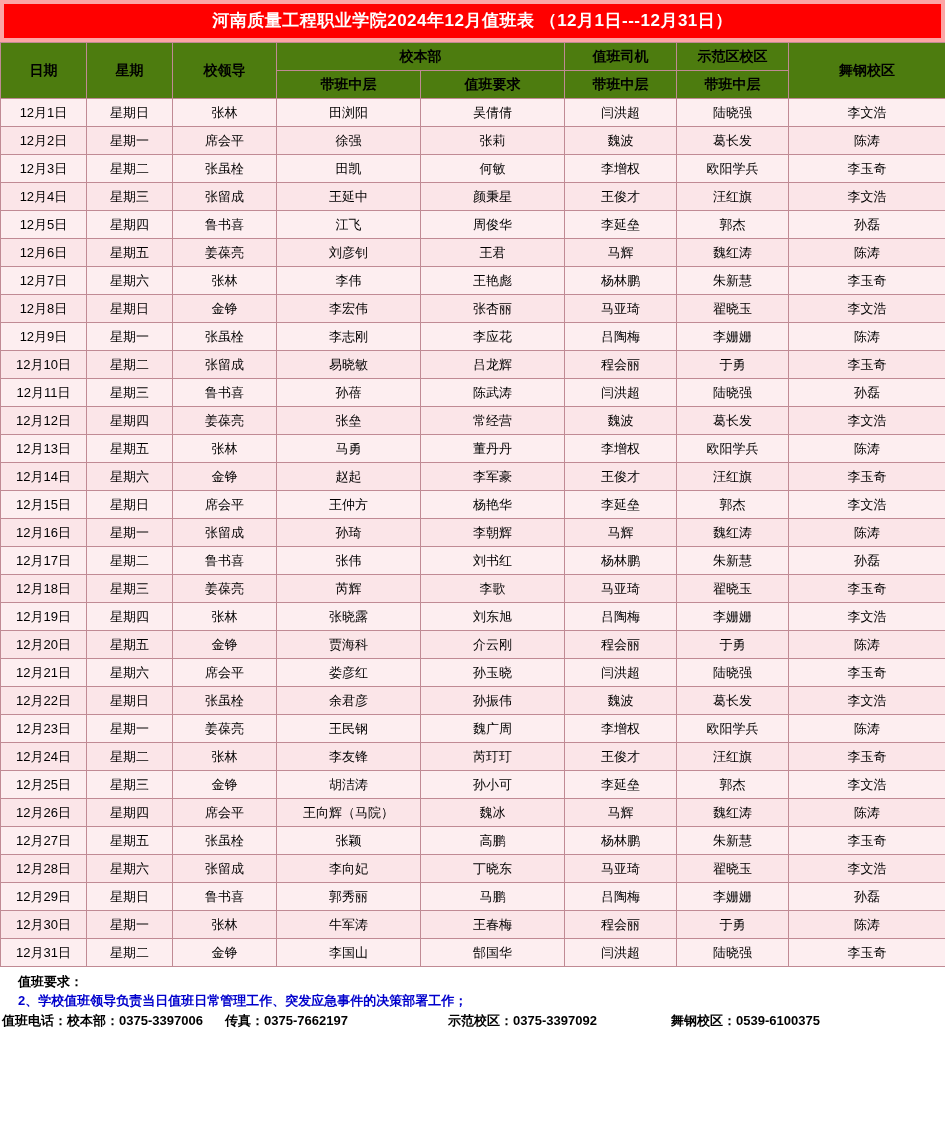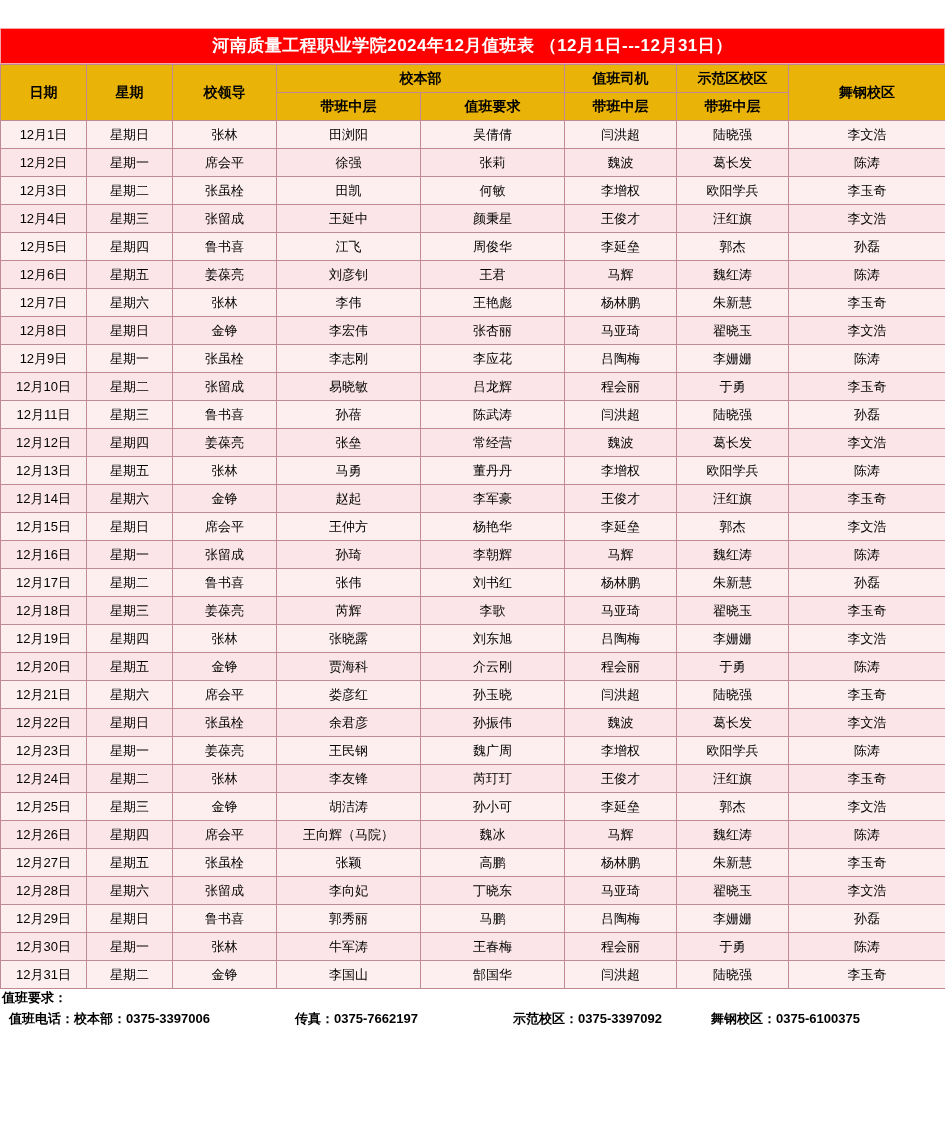--- a/index.html
+++ b/index.html
@@ -18,62 +18,61 @@
     padding: 0;
   }
   .title-bar {
     background: #ff0000;
     color: #ffffff;
     font-weight: bold;
     font-size: 17px;
     text-align: center;
     padding: 5px 0 6px 0;
     letter-spacing: 0.5px;
-    border: 1px solid #fca5a5;
-    margin-top: 28px;
+    border: 4px solid #fca5a5;
   }
   table.sched {
     border-collapse: collapse;
     width: 945px;
     table-layout: fixed;
   }
   table.sched th, table.sched td {
     border: 1px solid #c08a94;
     text-align: center;
     vertical-align: middle;
     font-size: 13px;
     height: 25px;
     padding: 1px 2px;
     white-space: nowrap;
     overflow: hidden;
   }
   table.sched thead th {
-    background: #eab308;
+    background: #4d7c0f;
     font-weight: bold;
     font-size: 14px;
     color: #000;
   }
   table.sched tbody td {
     background: #fdeef0;
   }
   table.sched tbody tr:nth-child(even) td {
     background: #fbe5e8;
   }
   col.c-date   { width: 86px; }
   col.c-week   { width: 86px; }
   col.c-leader { width: 104px; }
   col.c-mid    { width: 144px; }
   col.c-staff  { width: 144px; }
   col.c-demo   { width: 112px; }
   col.c-wugang { width: 112px; }
   col.c-driver { width: 157px; }
 
   .notes {
-    margin-top: 0;
-    padding: 0 2px;
+    margin-top: 6px;
+    padding: 0 18px;
   }
   .notes-title {
     font-size: 13px;
     font-weight: bold;
     color: #000;
     margin-bottom: 1px;
   }
   .note-line {
     font-size: 13px;
     font-weight: bold;
@@ -82,29 +81,28 @@
   }
   .note-line.last {
     color: #0000cc;
   }
   .phones {
     margin-top: 3px;
     font-size: 13px;
     font-weight: bold;
     color: #000;
     display: flex;
-    gap: 16px;
+    gap: 8px;
     padding: 0 2px;
-    text-align: center;
   }
   .phones span {
     white-space: nowrap;
   }
   .ph-1 { width: 215px; }
-  .ph-2 { width: 215px; margin-left: 16px; }
+  .ph-2 { width: 215px; }
   .ph-3 { width: 215px; }
   .ph-4 { width: auto; }
 </style>
 </head>
 <body>
 
 <div class="page">
 
   <div class="title-bar">河南质量工程职业学院2024年12月值班表 （12月1日---12月31日）</div>
 
@@ -446,23 +444,24 @@
           <td>闫洪超</td>
           <td>陆晓强</td>
           <td>李玉奇</td>
         </tr>
       </tbody>
   </table>
 
   <div class="notes">
     <div class="notes-title">值班要求：</div>
     <div id="notes-lines">
+        <div class="note-line">2、学校值班领导负责当日值班日常管理工作、突发应急事件的决策部署工作；</div>
       </div>
   </div>
 
   <div class="phones">
     <span class="ph-1"><span>值班电话：</span><span>校本部：0375-3397006</span></span>
     <span class="ph-2">传真：0375-7662197</span>
     <span class="ph-3">示范校区：0375-3397092</span>
-    <span class="ph-4">舞钢校区：0375-6100375</span>
+    <span class="ph-4">舞钢校区：0539-6100375</span>
   </div>
 
 </div>
 
 </body></html>

